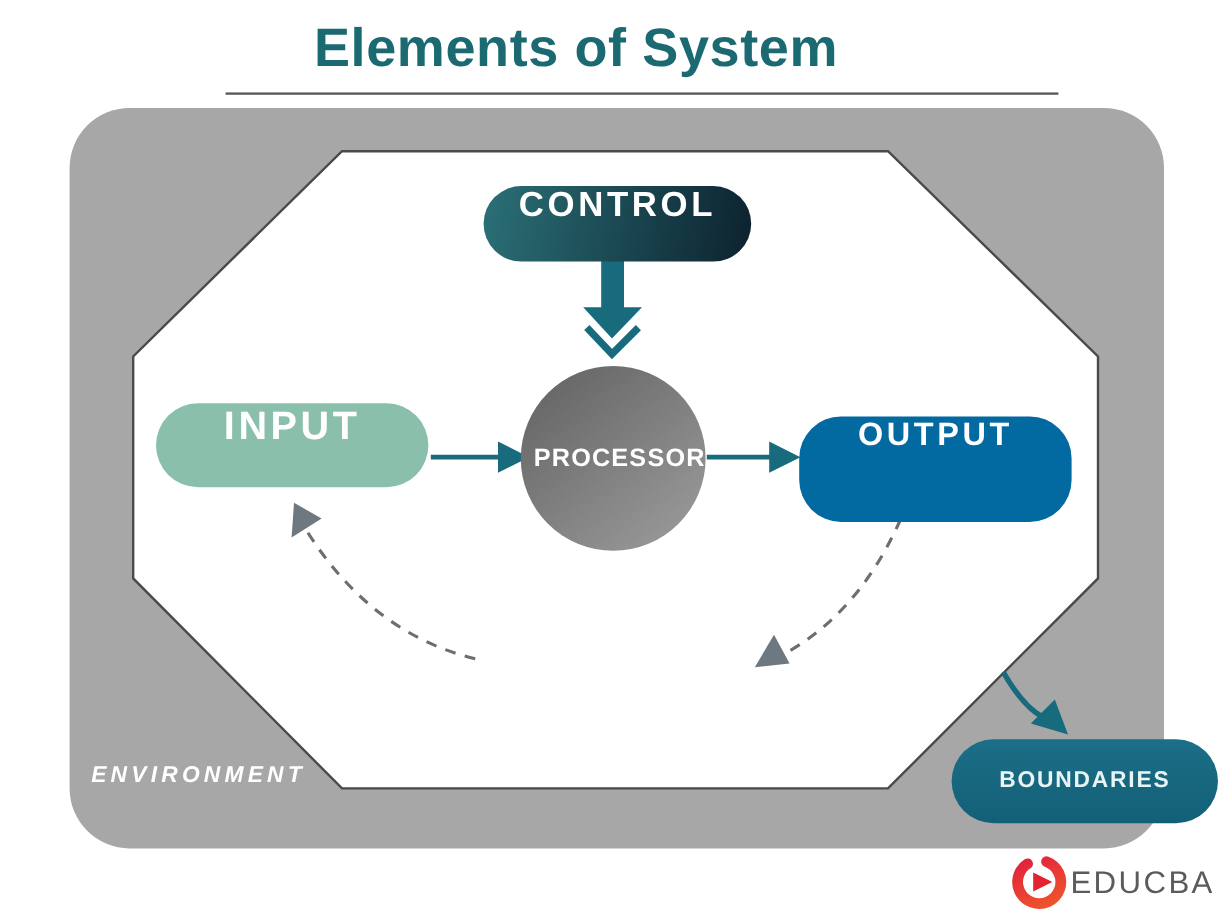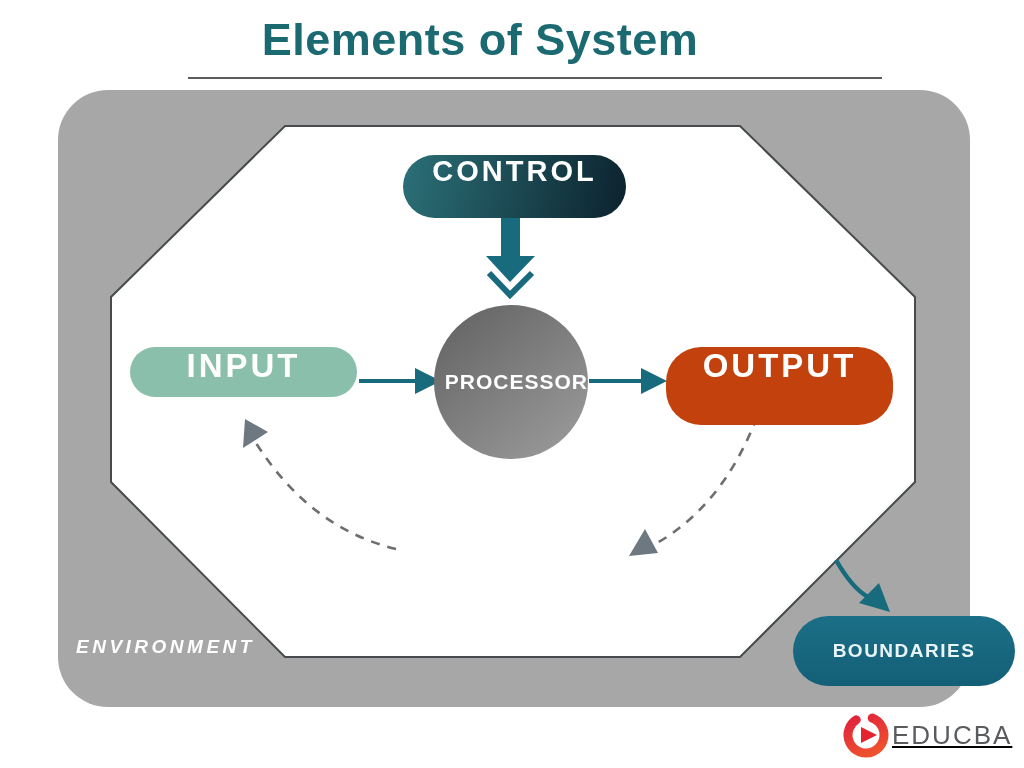--- a/index.html
+++ b/index.html
@@ -24,46 +24,46 @@
     left:403px;top:155px;width:223px;height:63px;border-radius:32px;
     background:linear-gradient(100deg,#2b7077 0%,#0c222e 100%);
     font-size:29px;letter-spacing:3px;
   }
   .pill-feedback{
     left:398px;top:518px;width:229px;height:73px;border-radius:37px;
     background:linear-gradient(100deg,#1a666f 0%,#0a1f29 100%);
     font-size:29px;letter-spacing:2px;
   }
   .pill-input{
-    left:130px;top:347px;width:227px;height:50px;border-radius:35px;
+    left:130px;top:336px;width:227px;height:70px;border-radius:35px;
     background:#8abfab;font-size:33px;letter-spacing:3px;
   }
   .pill-output{
-    left:666px;top:347px;width:227px;height:78px;border-radius:35px;
-    background:#c2410c;font-size:33px;letter-spacing:3px;
+    left:666px;top:347px;width:227px;height:88px;border-radius:35px;
+    background:#0369a1;font-size:27px;letter-spacing:3px;
   }
   .processor-circle{
     left:434px;top:305px;width:154px;height:154px;border-radius:50%;
     background:linear-gradient(140deg,#606060 0%,#9e9e9e 100%);
     display:flex;align-items:center;justify-content:flex-end;
     color:#ffffff;font-weight:bold;font-size:21px;letter-spacing:1px;z-index:2;
   }
   .environment-label{
     left:76px;top:636px;color:#ffffff;font-weight:bold;
     font-size:19px;letter-spacing:3.5px;z-index:2;font-style:italic;
   }
   .pill-boundaries{
     left:793px;top:616px;width:222px;height:70px;border-radius:35px;
     background:linear-gradient(180deg,#1b6f86 0%,#135f78 100%);
     color:#e8f4f6;font-weight:600;font-size:19px;letter-spacing:1.5px;
     display:flex;flex-direction:column;align-items:center;justify-content:center;
     line-height:26px;text-align:center;z-index:3;
   }
   .logo{
-    left:840px;top:708px;display:flex;align-items:center;gap:0;z-index:2;text-decoration:underline;
+    left:840px;top:708px;display:flex;align-items:center;gap:0;z-index:2;
   }
   .logo-text{
     color:#595b5e;font-size:26px;letter-spacing:2px;font-weight:400;
   }
 </style>
 </head>
 <body>
 
 <div class="stage">
 

